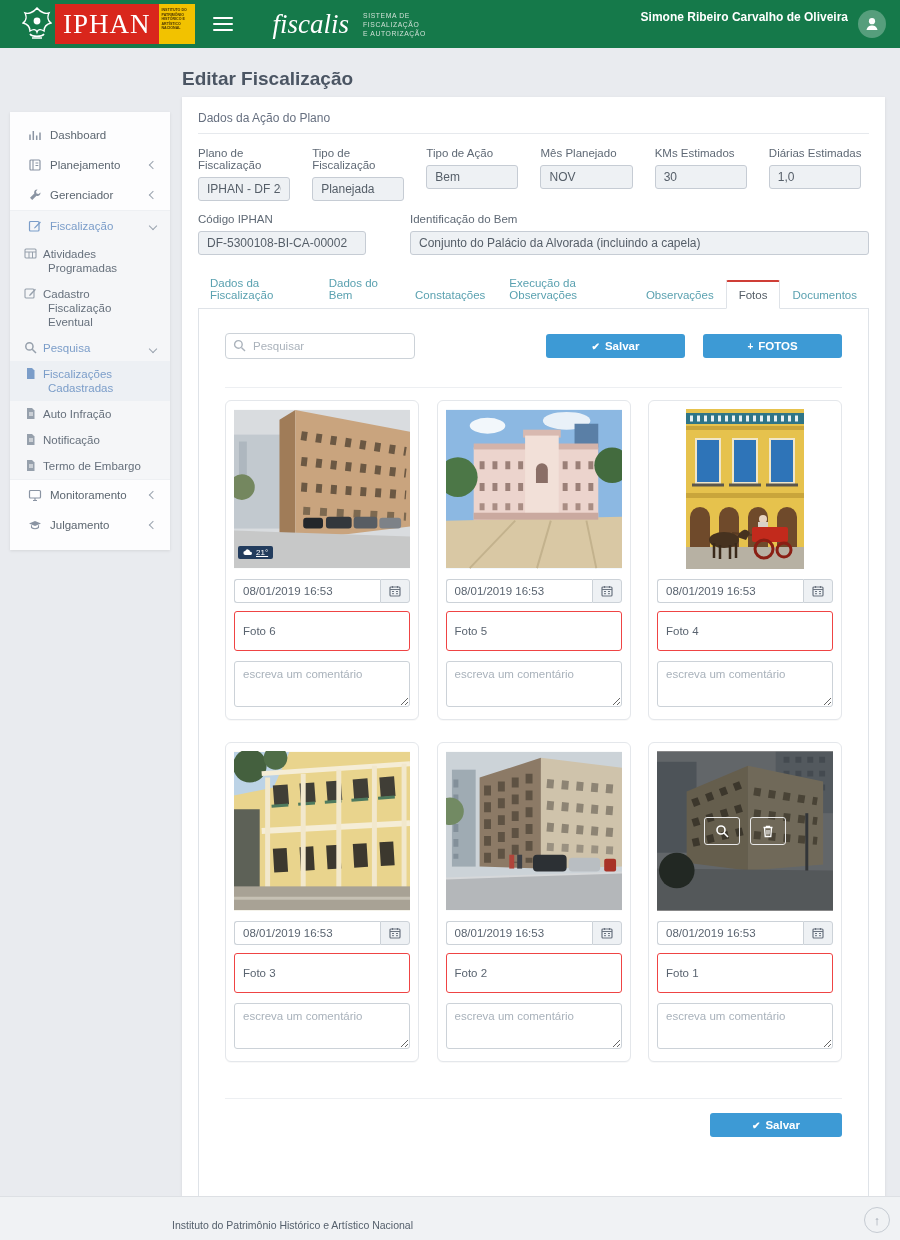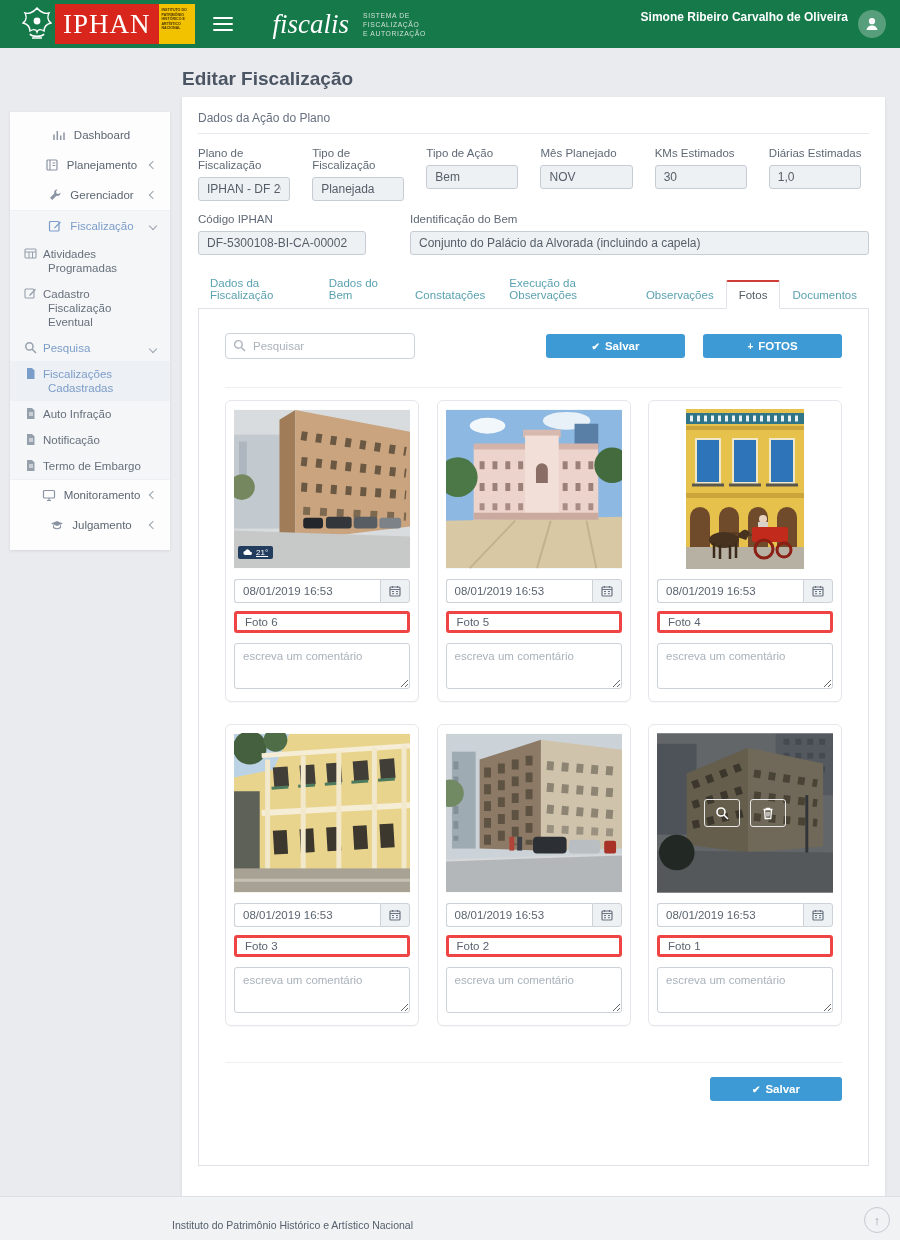--- a/index.html
+++ b/index.html
@@ -24,21 +24,21 @@
   .brand-name { font-family:"Liberation Serif", serif; font-style:italic; color:#fff; font-size:27px; }
   .brand-sub { margin-left:14px; color:#cfe0d6; font-size:6.8px; line-height:9px; letter-spacing:.6px; }
   .user-area { margin-left:auto; margin-right:14px; display:flex; align-items:flex-start; }
   .user-name { color:#fff; font-size:12px; font-weight:bold; margin-right:10px; }
   .avatar { width:28px; height:28px; border-radius:50%; background:rgba(255,255,255,.28);
     display:flex; align-items:center; justify-content:center; color:#fff; }
 
   
   .sidebar { position:absolute; left:10px; top:112px; width:160px; background:#fdfdfe;
     box-shadow:0 1px 3px rgba(0,0,0,.09); padding:8px 0 10px; font-size:11.5px; }
-  .side-item { display:flex; align-items:center; padding:8px 16px 8px 18px; color:#5c6670; cursor:pointer; position:relative;justify-content:center; }
+  .side-item { display:flex; align-items:center; padding:8px 16px 8px 18px; color:#5c6670; cursor:pointer; position:relative; }
   .side-item .lbl { margin-left:8px; }
   .side-item .si { width:14px; height:14px; color:#8a94a3; flex:none; }
   .side-item .chev { position:absolute; right:14px; }
   .chev { width:6px; height:6px; border-right:1.4px solid #9aa3af; border-bottom:1.4px solid #9aa3af; display:inline-block; }
   .chev-left { transform:rotate(135deg); }
   .chev-down { transform:rotate(45deg); }
   .menu-group { background:#f5f6f8; border-top:1px solid #eef0f3; border-bottom:1px solid #eef0f3; }
   .parent-open { color:#7b9dc9 !important; }
   .parent-open .si { color:#7b9dc9; }
   .sub-item { display:block; padding:6px 16px 6px 38px; text-indent:-24px; color:#66707c; cursor:pointer; line-height:14px; }
@@ -93,21 +93,21 @@
   .thumb-overlay { position:absolute; inset:0; background:rgba(0,0,0,.45); display:flex; align-items:center; justify-content:center; gap:10px; }
   .ov-btn { width:36px; height:28px; background:transparent; border:1px solid #e8e8e8; border-radius:3px;
     display:flex; align-items:center; justify-content:center; color:#fff; cursor:pointer; }
   .ov-btn svg { width:14px; height:14px; }
   .date-row { display:flex; margin-bottom:8px;border-radius:10px; }
   .date-input { flex:1; height:24px; border:1px solid #ccd2d8; border-right:none; border-radius:3px 0 0 3px;
     padding:0 8px; font-size:11.5px; color:#5a6470; font-family:inherit; min-width:0; }
   .cal-btn { width:30px; height:24px; background:#eef1f4; border:1px solid #ccd2d8; border-radius:0 3px 3px 0;
     display:flex; align-items:center; justify-content:center; color:#6b7480; cursor:pointer; }
   .cal-btn svg { width:12px; height:12px; }
-  .name-input { width:100%; height:22px; border:3px solid #ef4444; border-radius:3px; padding:0 8px;
+  .name-input { width:100%; height:40px; border:1px solid #ef4444; border-radius:3px; padding:0 8px;
     font-size:11.5px; color:#5a6470; font-family:inherit; margin-bottom:10px; }
   .comment-area { width:100%; height:46px; border:1px solid #ccd2d8; border-radius:3px; padding:6px 8px;
     font-size:11.5px; color:#5a6470; font-family:inherit; resize:both; }
   .comment-area::placeholder, .name-input::placeholder { color:#a9b2bb; }
   .save-row { display:flex; justify-content:flex-end; margin-top:14px; }
   .btn-save-bottom { width:132px; height:24px; font-size:11.5px; background:#3d9ad5; }
 
   
   .card-footer { border-top:1px solid #e9ecef; margin:30px -16px 0; padding:13px 16px 17px; display:flex; align-items:center; }
   .btn-blue { background:#2f80c8; height:26px; padding:0 11px; font-size:11.5px; }

